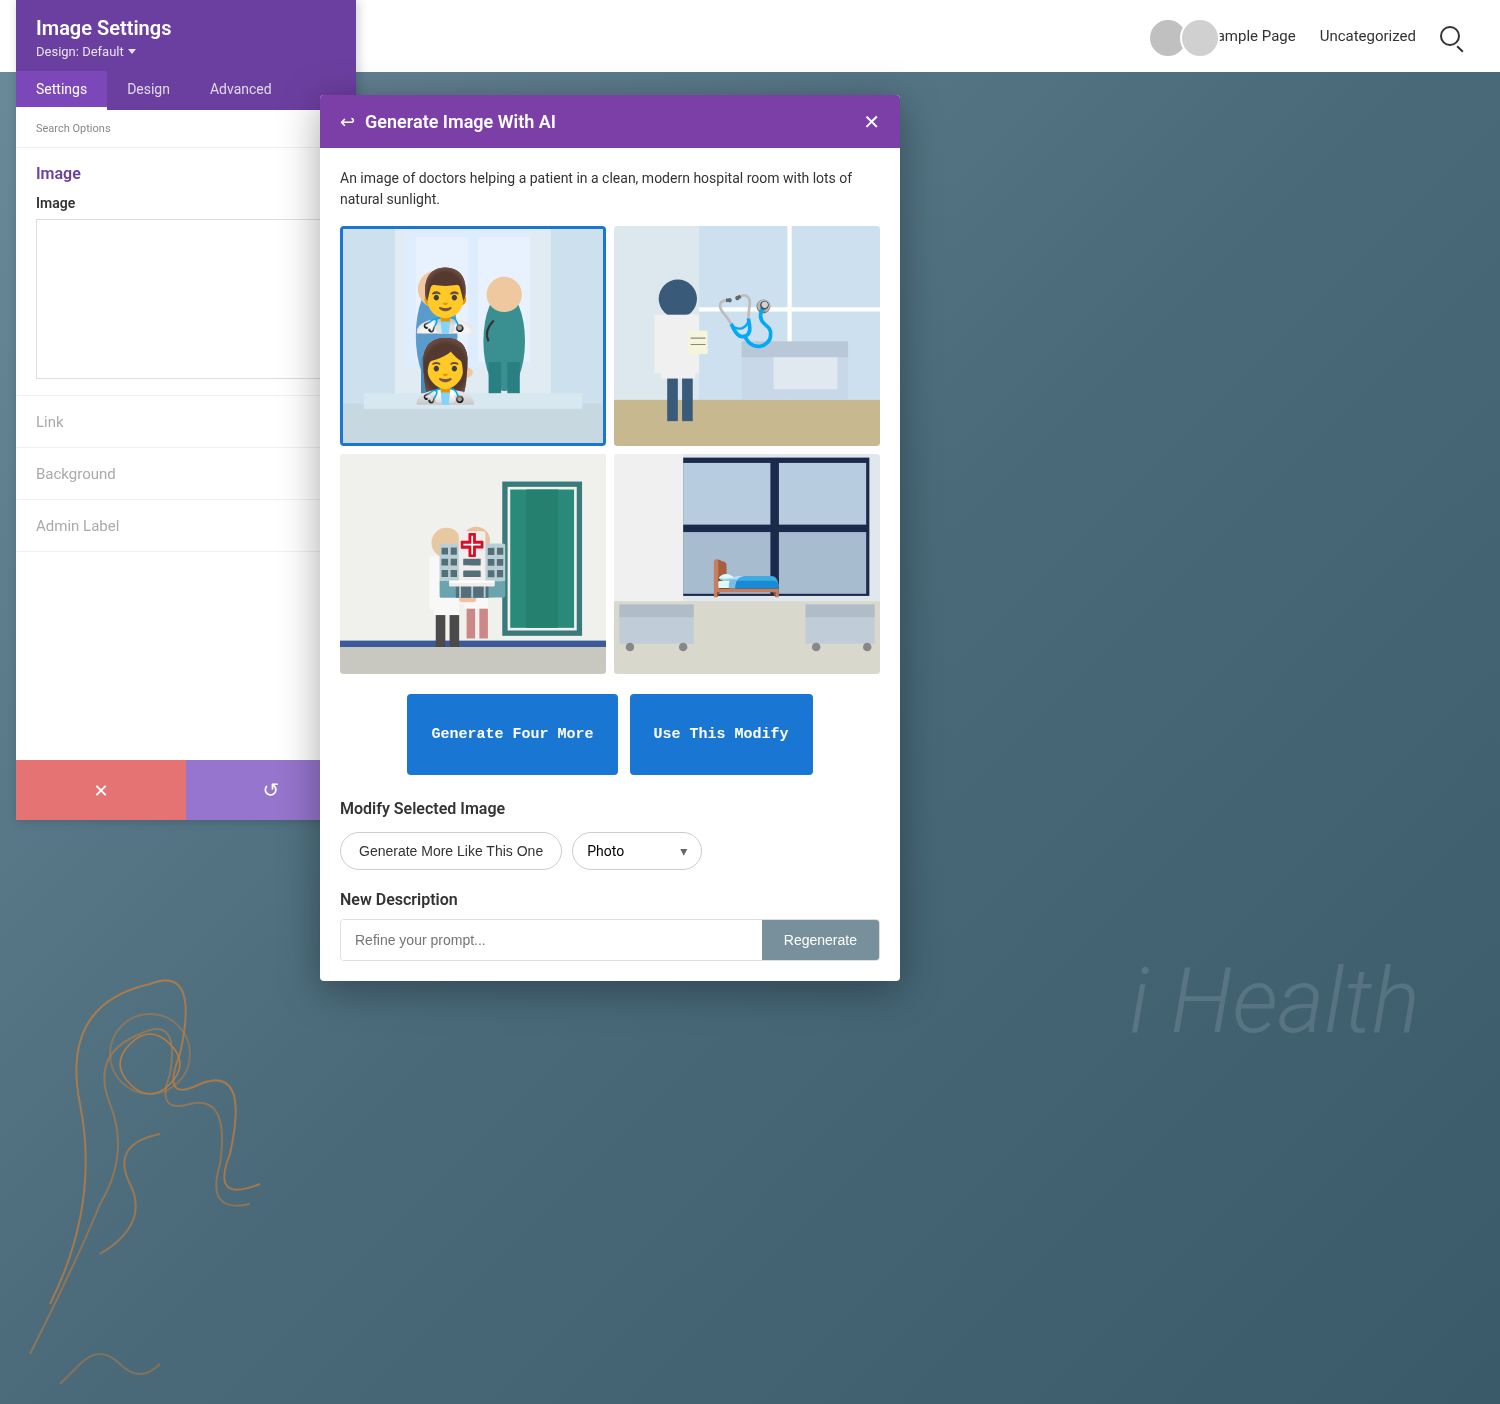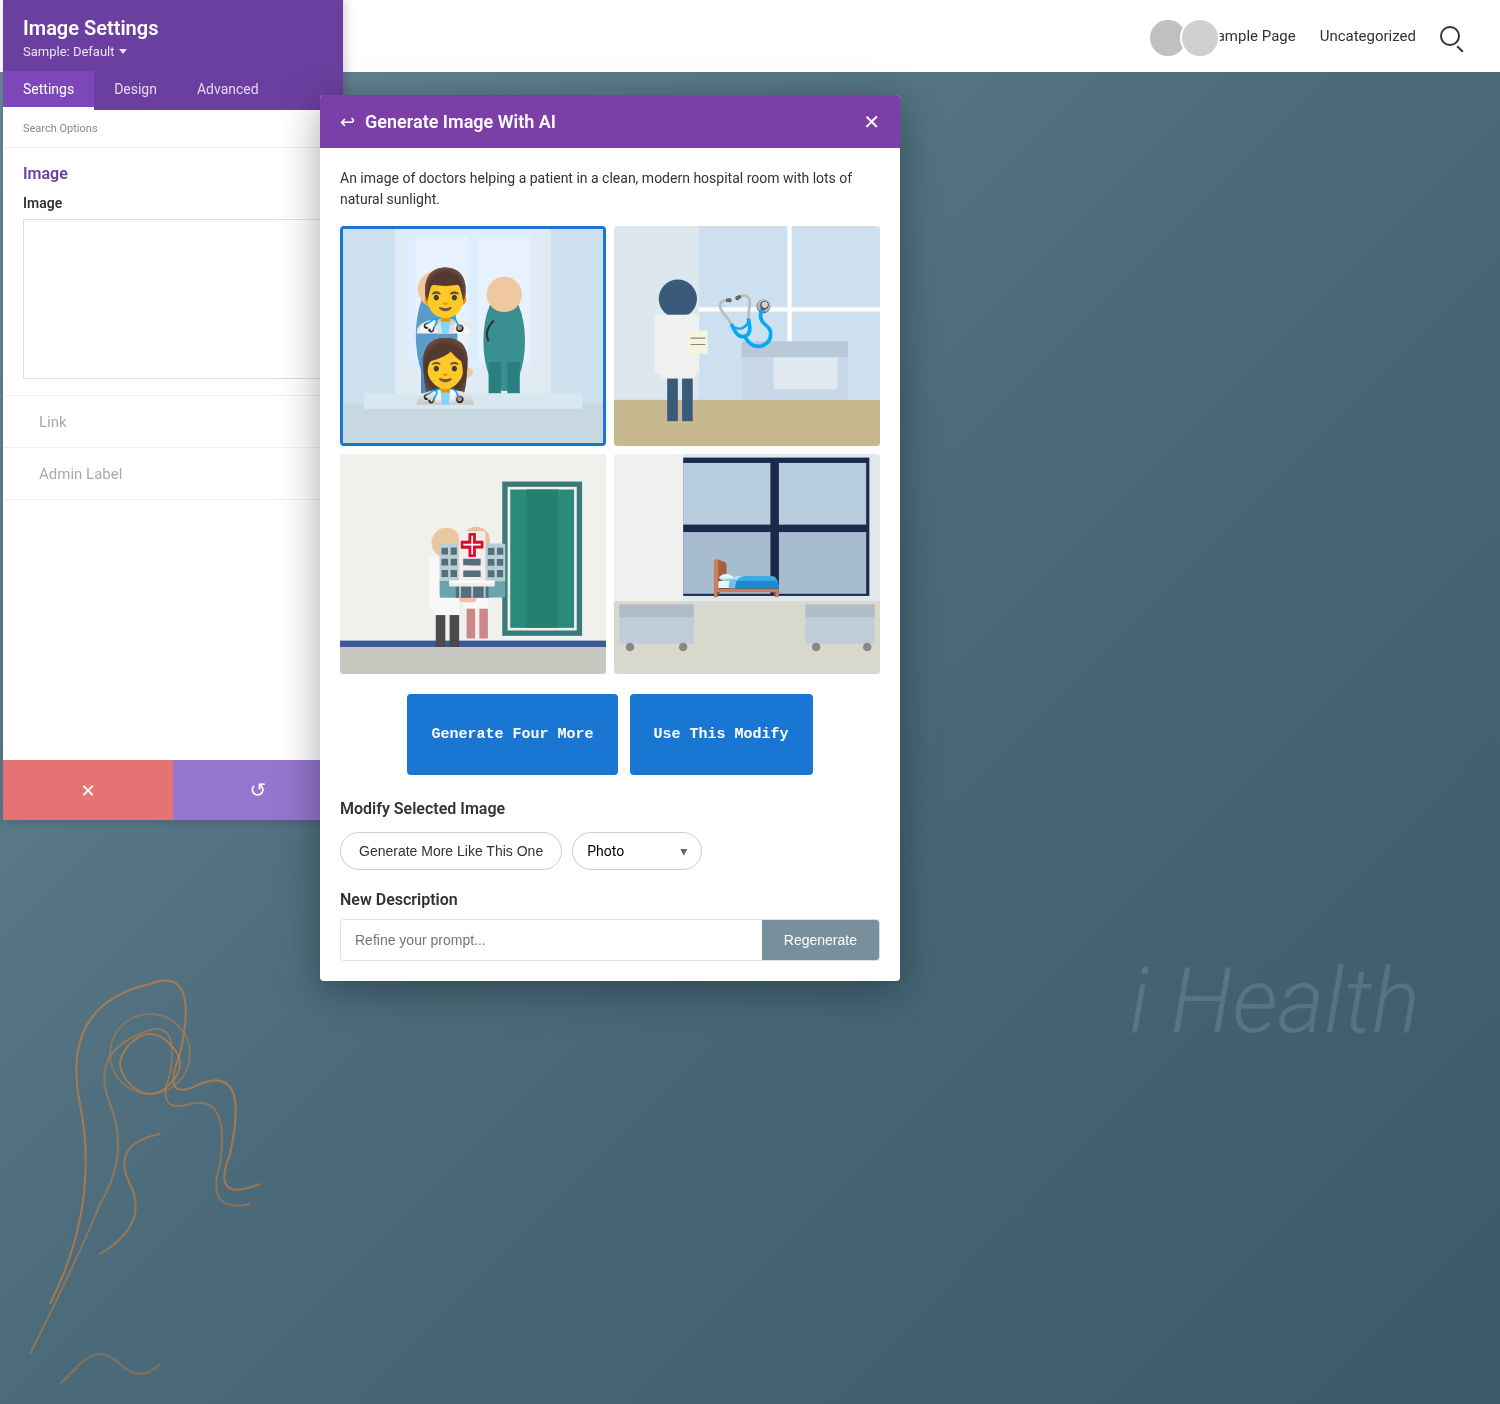--- a/index.html
+++ b/index.html
@@ -61,21 +61,21 @@
       left: 0;
       width: 400px;
       height: 500px;
       z-index: 2;
       opacity: 0.7;
     }
 
     
     .image-settings-panel {
       position: absolute;
-      top: 0; left: 3px;
+      top: 0; left: 16px;
       width: 340px;
       height: 820px;
       background: white;
       z-index: 10;
       box-shadow: 2px 0 10px rgba(0,0,0,0.2);
     }
 
     .panel-header {
       background: #6b3fa0;
       padding: 16px 20px 12px;
@@ -145,21 +145,21 @@
       margin-bottom: 8px;
     }
     .image-placeholder {
       width: 100%;
       height: 160px;
       border: 1px solid #ddd;
       background: white;
     }
 
     .link-section, .background-section, .admin-section {
-      padding: 16px 36px;
+      padding: 16px 20px;
       border-bottom: 1px solid #f0f0f0;
     }
     .section-link {
       font-size: 15px;
       color: #aaa;
     }
 
     
     .bottom-bar {
       position: absolute;
@@ -460,21 +460,21 @@
   <circle cx="150" cy="150" r="40" stroke="#e8832a" stroke-width="2" fill="none" opacity="0.5"></circle>
   <path d="M130 140 Q150 120 170 140 Q190 160 170 180 Q150 200 130 180 Q110 160 130 140" stroke="#e8832a" stroke-width="1.5" fill="none"></path>
   <path d="M100 350 Q150 320 130 280 Q110 240 160 230" stroke="#e8832a" stroke-width="2" fill="none" opacity="0.7"></path>
   <path d="M60 480 L80 460 Q100 440 120 460 Q140 480 160 460" stroke="#e8832a" stroke-width="2" fill="none" opacity="0.5"></path>
 </svg>
 
 <div class="image-settings-panel">
   <div class="panel-header">
     <div class="panel-title">Image Settings</div>
     <div class="panel-preset">
-      <span>Sample: Default</span>
+      <span>Design: Default</span>
       <span class="panel-preset-arrow"></span>
     </div>
   </div>
 
   <div class="panel-tabs">
     <div class="panel-tab active">Settings</div>
     <div class="panel-tab">Design</div>
     <div class="panel-tab">Advanced</div>
   </div>
 
@@ -483,20 +483,23 @@
   <div class="panel-section">
     <div class="section-title">Image</div>
     <div class="section-label">Image</div>
     <div class="image-placeholder"></div>
   </div>
 
   <div class="link-section">
     <span class="section-link">Link</span>
   </div>
 
+  <div class="background-section">
+    <span class="section-link">Background</span>
+  </div>
 
   <div class="admin-section">
     <span class="section-link">Admin Label</span>
   </div>
 
   <div class="bottom-bar">
     <div class="bottom-bar-delete">✕</div>
     <div class="bottom-bar-reset">↺</div>
   </div>
 </div>

